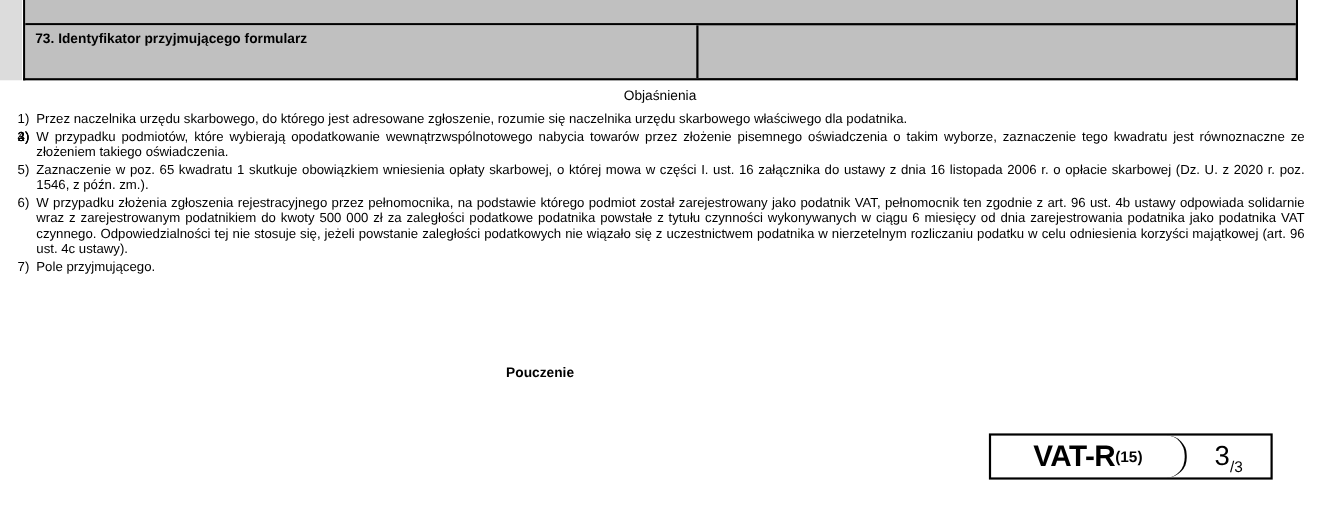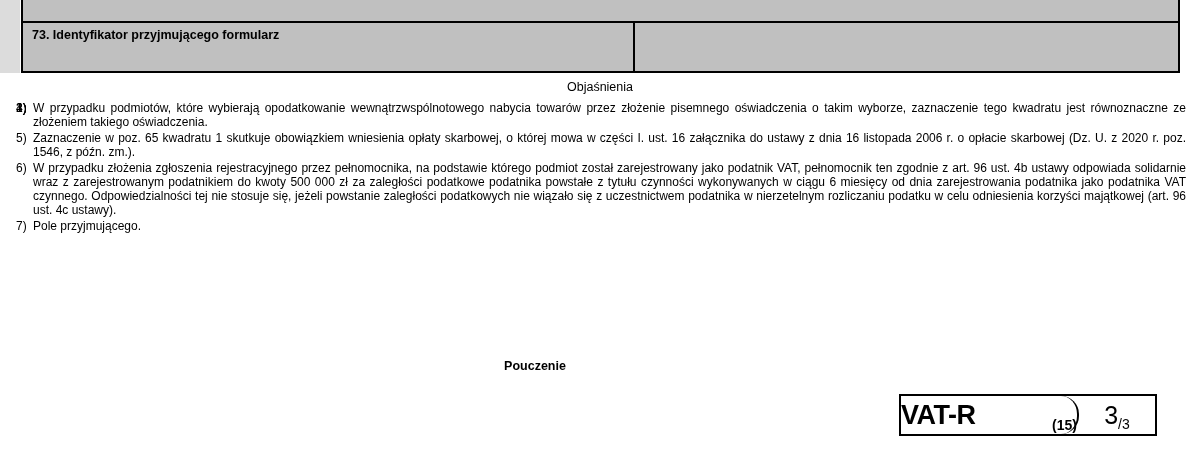--- a/index.html
+++ b/index.html
@@ -99,23 +99,22 @@
     text-align: left;
   }
   .note.nojust {
     text-align: left;
   }
 
   
   .pouczenie-wrap {
     position: absolute;
     left: 0;
-    top: 359px;
+    top: 332px;
     width: 982px;
-    padding-left: 44px;
   }
   .pouczenie-title {
     text-align: center;
     font-size: 12.5px;
     font-weight: bold;
     line-height: 14px;
     margin: 0 0 7px 0;
   }
   .pouczenie-text {
     font-size: 12px;
@@ -131,36 +130,36 @@
     height: 42px;
     display: flex;
     border: 2px solid #000;
     box-sizing: border-box;
     background: #ffffff;
   }
   .badge-name {
     width: 178px;
     display: flex;
     align-items: center;
-    justify-content: space-between;
+    justify-content: center;
     border-right: 2px solid #000;
     box-sizing: border-box;
     border-radius: 18px;
   }
   .badge-name .big {
     font-size: 27px;
     font-weight: bold;
     letter-spacing: -0.5px;
     line-height: 27px;
   }
   .badge-name .ver {
     font-size: 14px;
     font-weight: bold;
     align-self: flex-end;
-    padding-bottom: 2px;
+    padding-bottom: 12px;
     line-height: 14px;
   }
   .badge-page {
     width: 76px;
     display: flex;
     align-items: center;
     justify-content: center;
   }
   .badge-page .pg {
     font-size: 25px;
@@ -185,20 +184,21 @@
       <div class="cell-label">73. Identyfikator przyjmującego formularz</div>
     </div>
   </div>
 </div>
 
 <div class="notes">
   <div class="section-title">Objaśnienia</div>
 
   <div class="note nojust">
     <span class="marker">1)</span>
+    <span>Przez naczelnika urzędu skarbowego, do którego jest adresowane zgłoszenie, rozumie się naczelnika urzędu skarbowego właściwego dla podatnika.</span>
   </div>
 
   <div class="note">
     <span class="marker">2)</span>
   </div>
 
   <div class="note nojust">
     <span class="marker">3)</span>
   </div>
 

